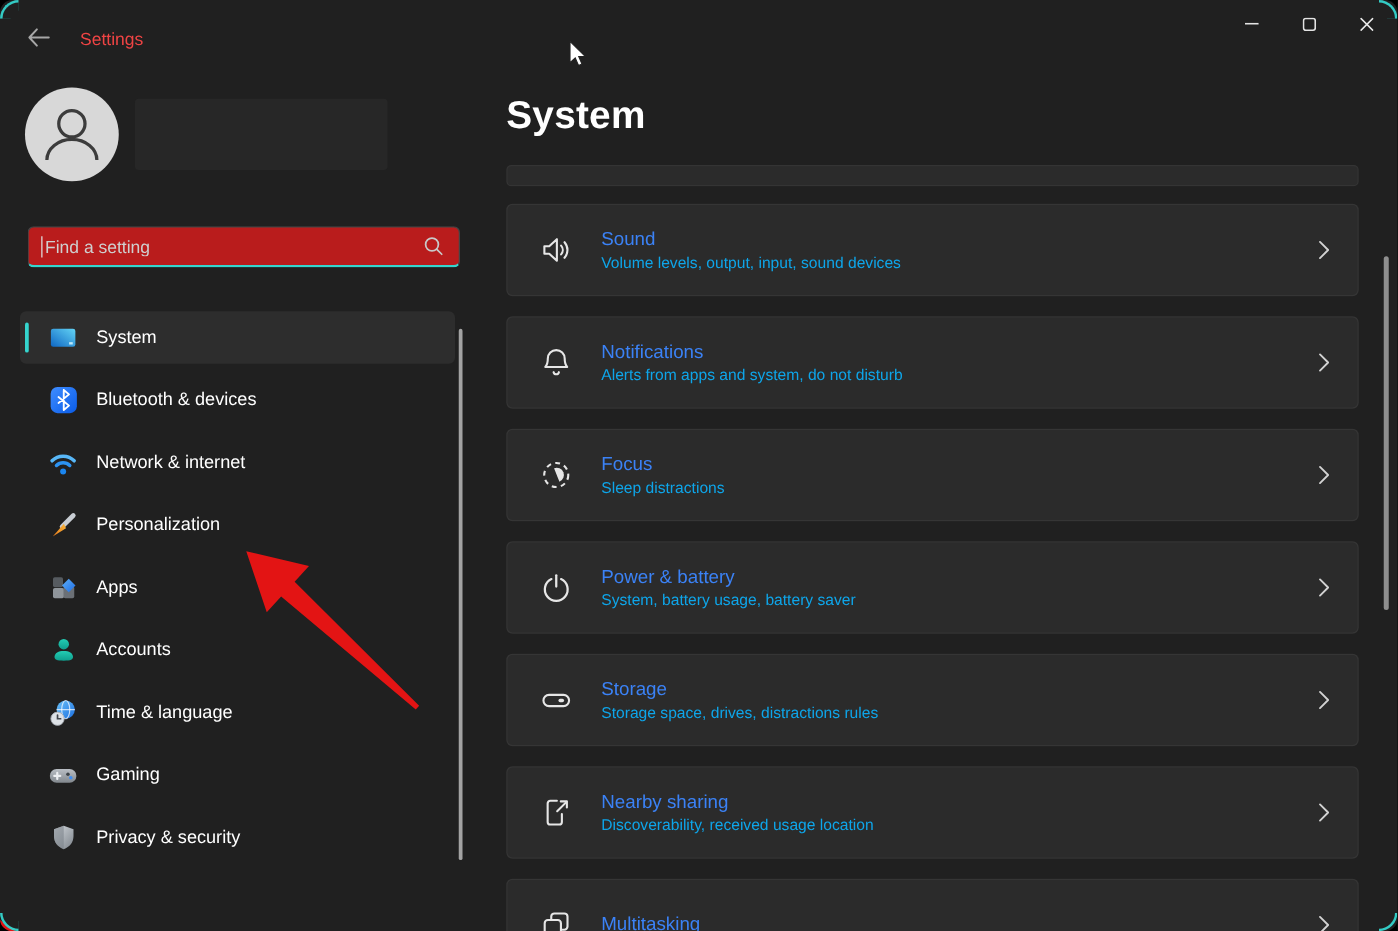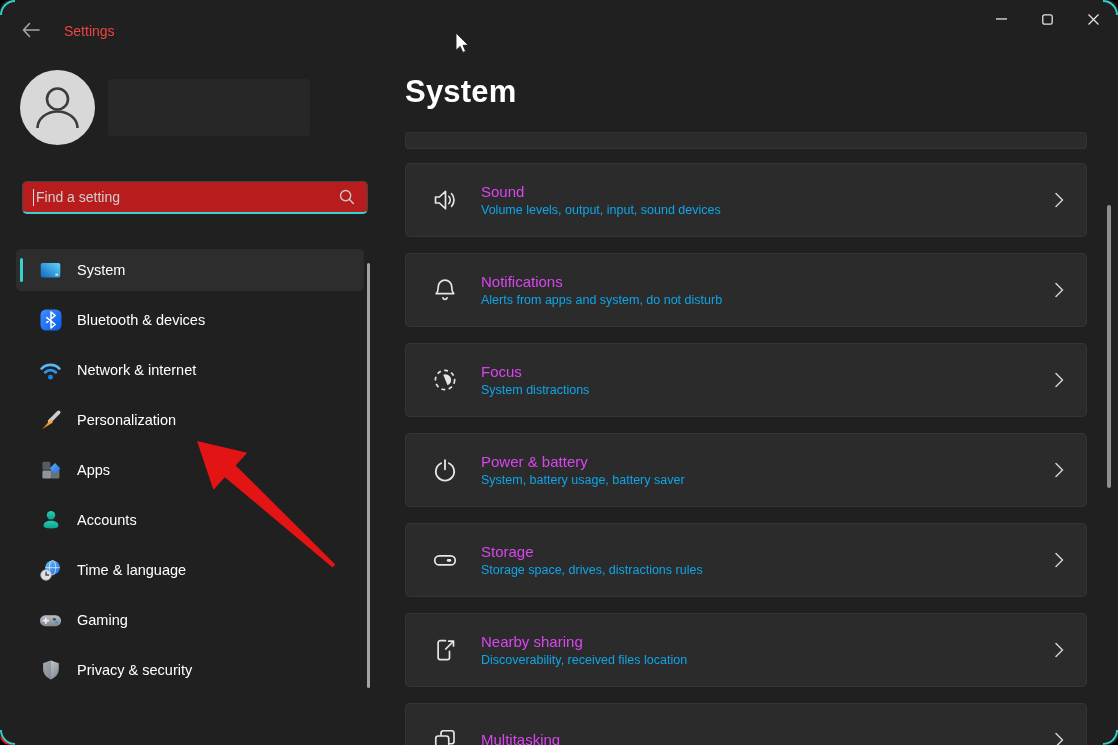--- a/index.html
+++ b/index.html
@@ -37,21 +37,21 @@
 
   .side-scrollbar { position:absolute; left:367px; top:263px; width:3px; height:425px; background:#a3a3a3; border-radius:2px; }
 
   
   .page-title { position:absolute; left:405px; top:74px; font-size:31px; font-weight:600; letter-spacing:.2px; color:#fff; }
   .card-partial { position:absolute; left:405px; top:132px; width:682px; height:17px; background:#2b2b2b; border-radius:4px; border:1px solid rgba(255,255,255,.045); }
   .cards { position:absolute; left:405px; top:163px; width:682px; display:flex; flex-direction:column; gap:16px; }
   .card { height:74px; flex:none; background:#2b2b2b; border:1px solid rgba(255,255,255,.05); border-radius:5px; display:flex; align-items:center; padding:0 22px 0 24px; }
   .card-icon { width:30px; height:30px; flex:none; display:flex; align-items:center; justify-content:center; }
   .card-text { margin-left:21px; display:flex; flex-direction:column; }
-  .card-title { font-size:15px; color:#d946ef; line-height:19px; }
+  .card-title { font-size:15px; color:#3b82f6; line-height:19px; }
   .card-sub { font-size:12.5px; color:#0ea5e9; line-height:16px; margin-top:1px; }
   .card-chevron { margin-left:auto; display:flex; }
 
   .main-scrollbar { position:absolute; left:1107px; top:205px; width:4px; height:283px; background:#8f8f8f; border-radius:2px; }
 
   .overlay { position:absolute; left:0; top:0; width:1118px; height:745px; pointer-events:none; z-index:50; }
 
   svg { display:block; }
 </style>
 </head>
@@ -288,21 +288,21 @@
 
     <div class="card">
       <span class="card-icon">
         <svg width="30" height="30" viewBox="0 0 24 24">
           <circle cx="12" cy="12" r="7.7" stroke="#e6e6e6" stroke-width="1.35" fill="none" stroke-dasharray="3.1 2.8"></circle>
           <path d="M12.3 7.5 a4.6 4.6 0 0 1 0 9.2 z" fill="#e6e6e6" transform="rotate(-22 12 12)"></path>
         </svg>
       </span>
       <span class="card-text">
         <span class="card-title">Focus</span>
-        <span class="card-sub">System distractions</span>
+        <span class="card-sub">Sleep distractions</span>
       </span>
       <span class="card-chevron">
         <svg width="9" height="16" viewBox="0 0 9 16">
             <path d="M1 1.5 L7.5 8 L1 14.5" stroke="#d2d2d2" stroke-width="1.5" fill="none" stroke-linecap="round" stroke-linejoin="round"></path>
           </svg>
       </span>
     </div>
 
     <div class="card">
       <span class="card-icon">
@@ -343,21 +343,21 @@
     <div class="card">
       <span class="card-icon">
         <svg width="30" height="30" viewBox="0 0 24 24" stroke="#e6e6e6" stroke-width="1.35" fill="none" stroke-linecap="round" stroke-linejoin="round">
           <path d="M15.6 13 v5 a1.7 1.7 0 0 1 -1.7 1.7 H8.2 a1.7 1.7 0 0 1 -1.7 -1.7 V6.2 A1.7 1.7 0 0 1 8.2 4.5 h4.2"></path>
           <path d="M12.6 11.2 L18.6 5.2"></path>
           <path d="M14.9 4.9 h3.9 v3.9"></path>
         </svg>
       </span>
       <span class="card-text">
         <span class="card-title">Nearby sharing</span>
-        <span class="card-sub">Discoverability, received files location</span>
+        <span class="card-sub">Discoverability, received usage location</span>
       </span>
       <span class="card-chevron">
         <svg width="9" height="16" viewBox="0 0 9 16">
             <path d="M1 1.5 L7.5 8 L1 14.5" stroke="#d2d2d2" stroke-width="1.5" fill="none" stroke-linecap="round" stroke-linejoin="round"></path>
           </svg>
       </span>
     </div>
 
     <div class="card">
       <span class="card-icon">

